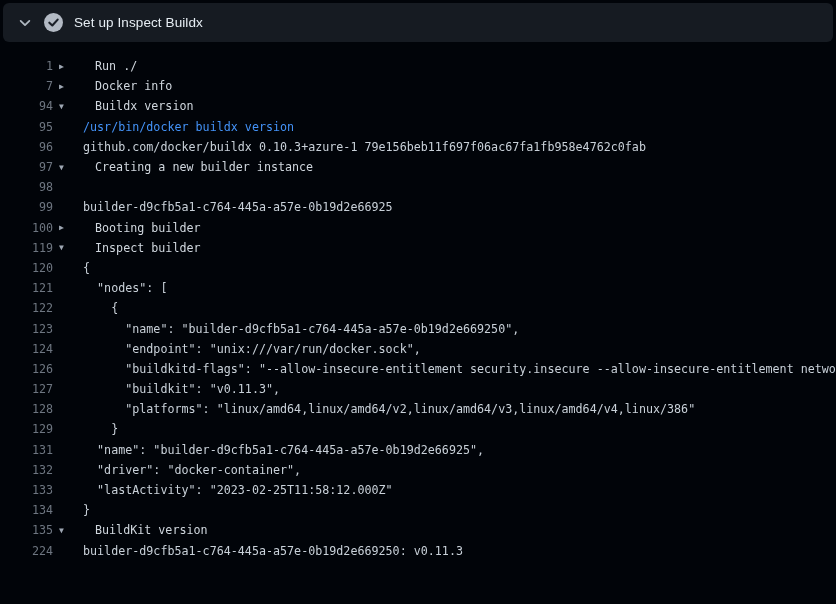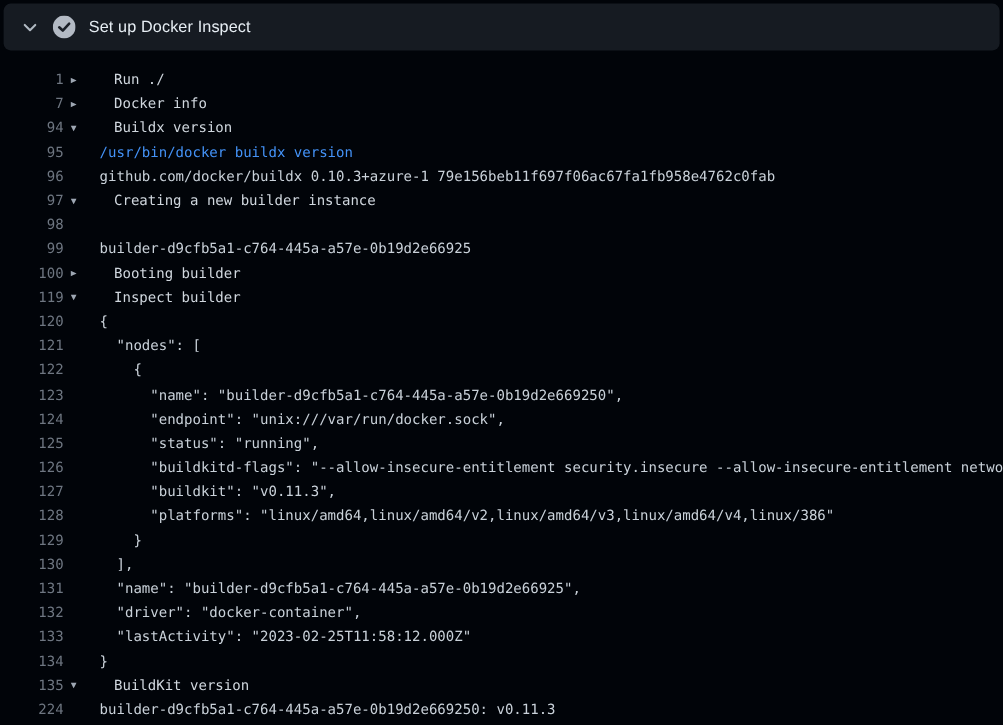--- a/index.html
+++ b/index.html
@@ -83,21 +83,21 @@
       <svg width="14" height="14" viewBox="0 0 16 16">
         <path d="M3 5.5 L8 10.5 L13 5.5" fill="none" stroke="#afb8c1" stroke-width="2" stroke-linecap="round" stroke-linejoin="round"></path>
       </svg>
     </span>
     <span class="check">
       <svg width="19" height="19" viewBox="0 0 16 16">
         <circle cx="8" cy="8" r="8" fill="#b3bac4"></circle>
         <path d="M4.5 8.2 L7 10.5 L11.5 5.6" fill="none" stroke="#1b2028" stroke-width="1.8" stroke-linecap="round" stroke-linejoin="round"></path>
       </svg>
     </span>
-    <span class="step-title">Set up Docker Inspect</span>
+    <span class="step-title">Set up Inspect Buildx</span>
   </div>
 
   <div class="log-body" id="log-body">
       <div class="log-line group grouped">
     <a class="line-num">1</a>
     <div class="line-content">
       <span class="arrow">▶</span>
       <span class="line-text">Run ./</span>
     </div>
   </div>
@@ -189,27 +189,20 @@
     </div>
   </div>
       <div class="log-line child output">
     <a class="line-num">124</a>
     <div class="line-content">
       
       <span class="line-text">      "endpoint": "unix:///var/run/docker.sock",</span>
     </div>
   </div>
       <div class="log-line child output">
-    <a class="line-num">125</a>
-    <div class="line-content">
-      
-      <span class="line-text">      "status": "running",</span>
-    </div>
-  </div>
-      <div class="log-line child output">
     <a class="line-num">126</a>
     <div class="line-content">
       
       <span class="line-text">      "buildkitd-flags": "--allow-insecure-entitlement security.insecure --allow-insecure-entitlement network.host",</span>
     </div>
   </div>
       <div class="log-line child output">
     <a class="line-num">127</a>
     <div class="line-content">
       
@@ -224,27 +217,20 @@
     </div>
   </div>
       <div class="log-line child output">
     <a class="line-num">129</a>
     <div class="line-content">
       
       <span class="line-text">    }</span>
     </div>
   </div>
       <div class="log-line child output">
-    <a class="line-num">130</a>
-    <div class="line-content">
-      
-      <span class="line-text">  ],</span>
-    </div>
-  </div>
-      <div class="log-line child output">
     <a class="line-num">131</a>
     <div class="line-content">
       
       <span class="line-text">  "name": "builder-d9cfb5a1-c764-445a-a57e-0b19d2e66925",</span>
     </div>
   </div>
       <div class="log-line child output">
     <a class="line-num">132</a>
     <div class="line-content">
       

